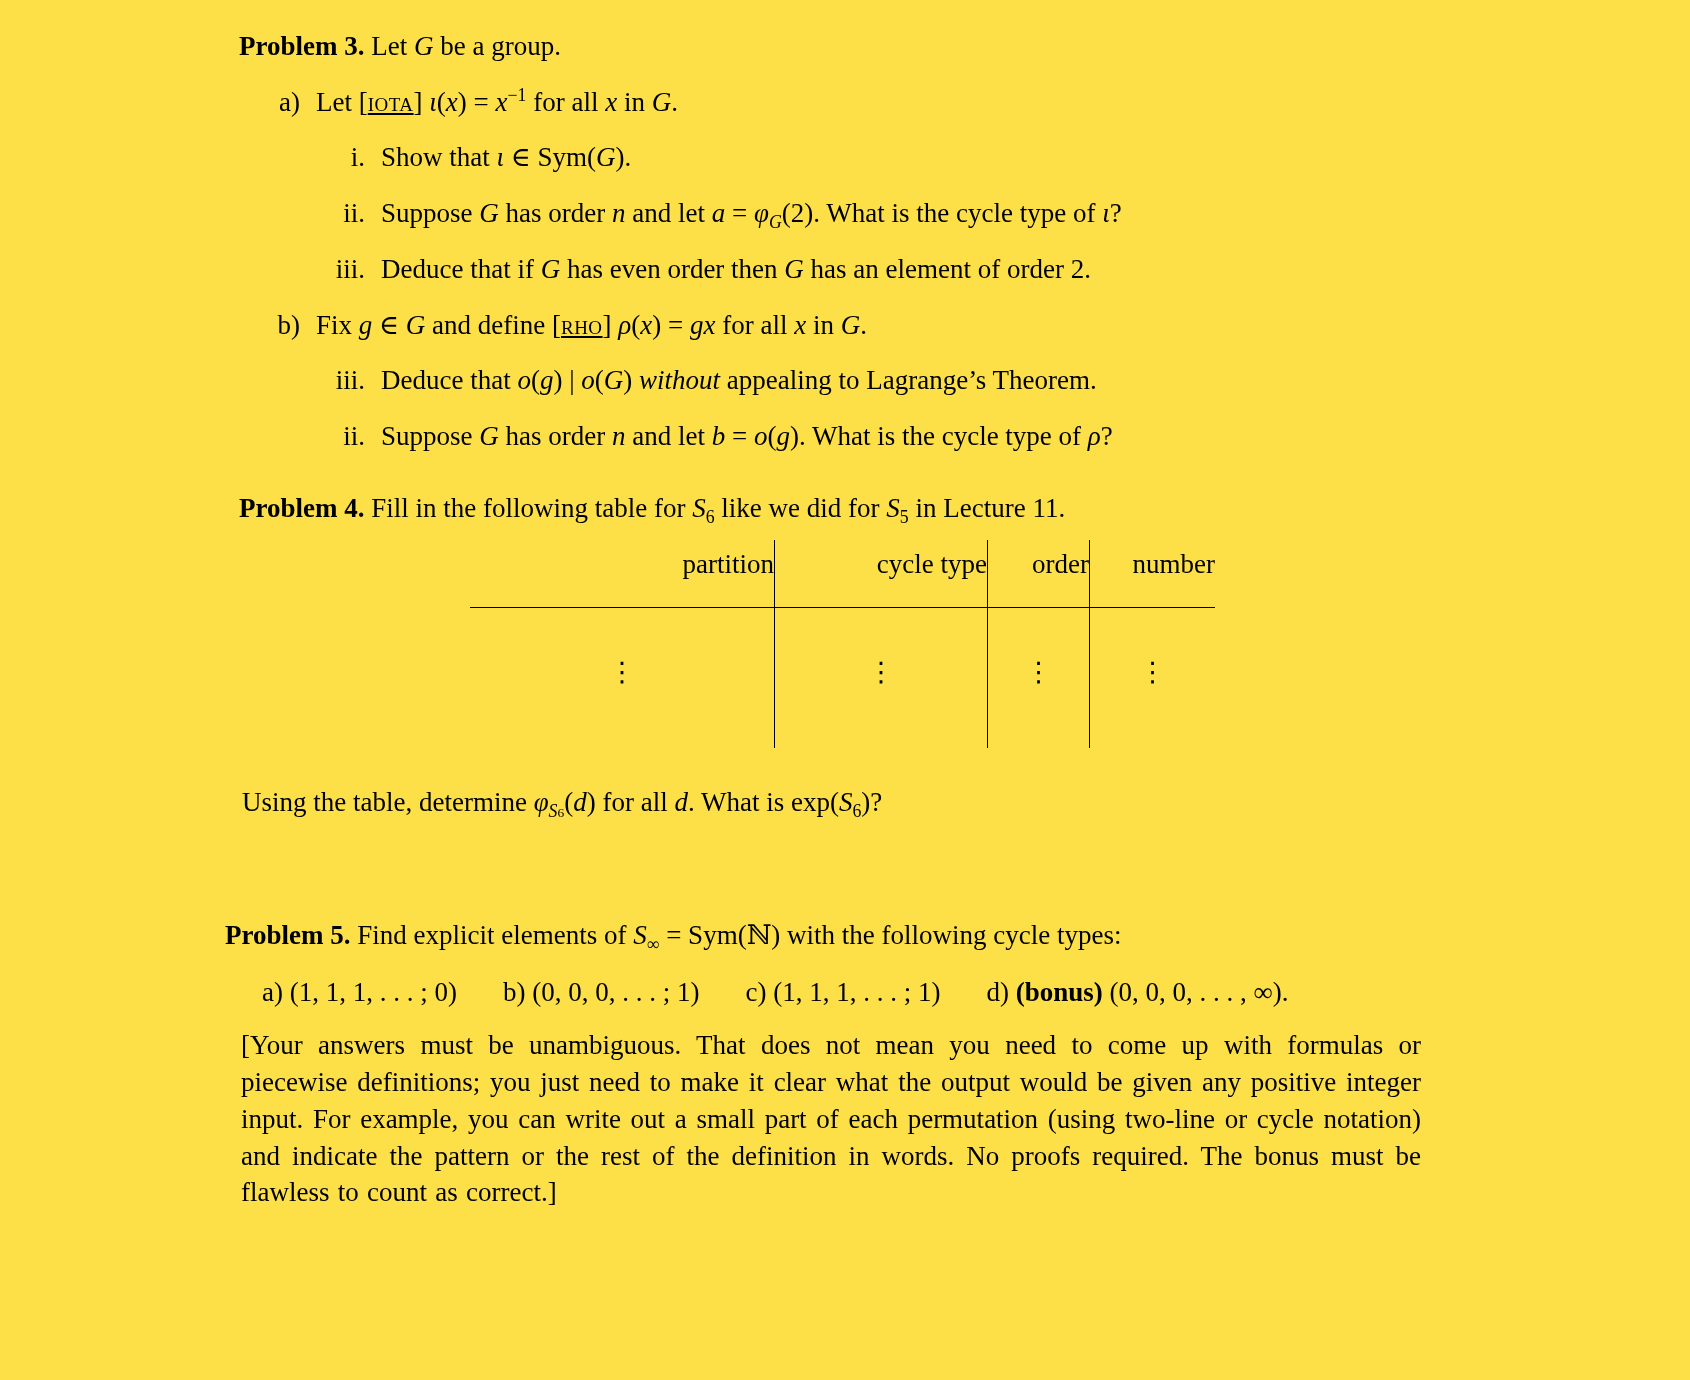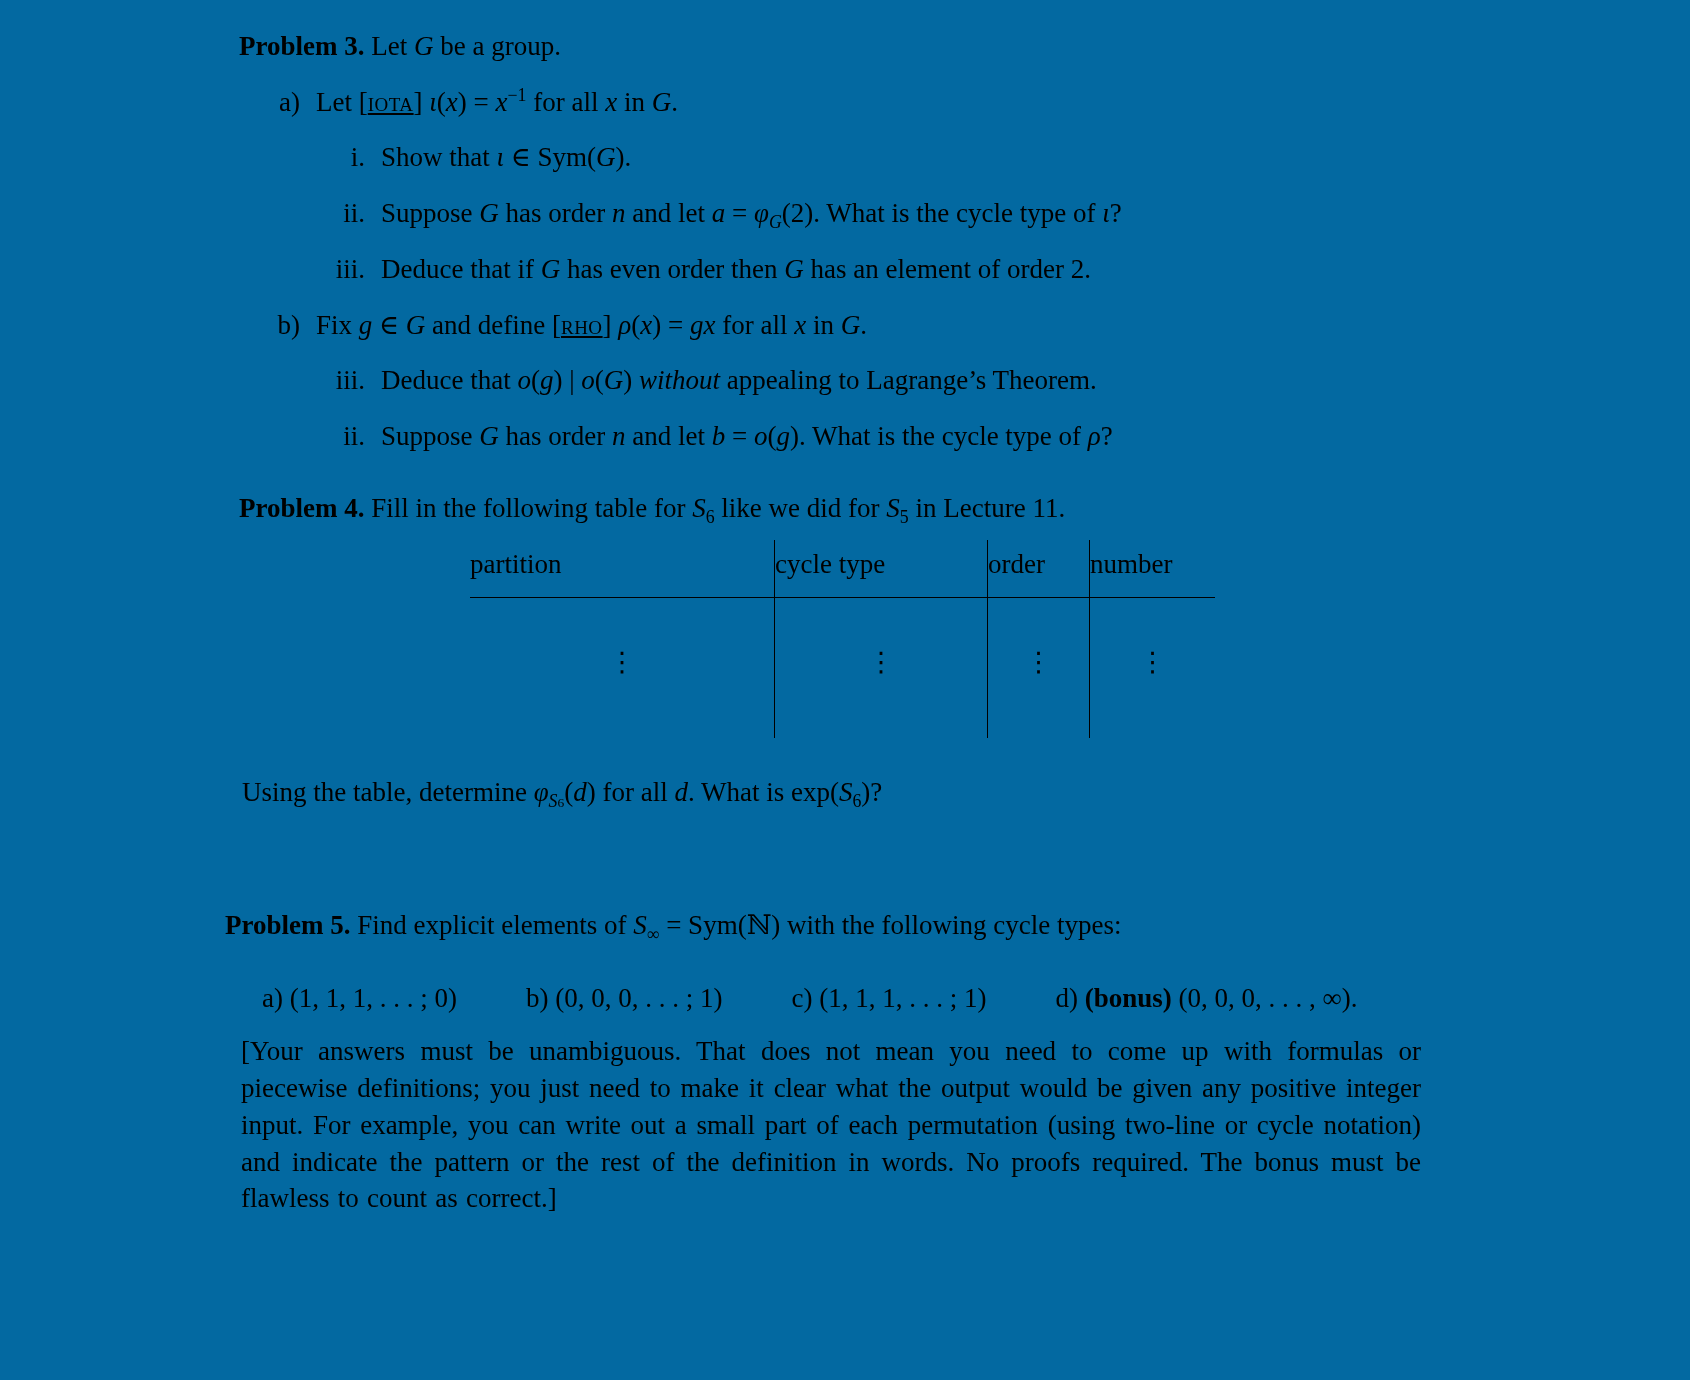--- a/index.html
+++ b/index.html
@@ -1,21 +1,21 @@
 <!DOCTYPE html>
 <html><head>
 <meta charset="utf-8">
 <style>
   * { box-sizing: border-box; }
   html, body { margin: 0; padding: 0; background: #ffffff; }
   .page {
     position: relative;
     width: 1690px;
     height: 1380px;
-    background: #0369a1;
+    background: #fde047;
     color: #000000;
     font-family: "Liberation Serif", "DejaVu Serif", serif;
     font-size: 27px;
     line-height: 1.36;
     overflow: hidden;
   }
   .content { position: absolute; left: 225px; top: 28px; width: 1212px; }
   .heading { margin: 0; }
   p { margin: 16px; }
   .b { font-weight: bold; }
@@ -32,35 +32,35 @@
   .li2 .lbl { width: 126px; }
 
   .p4 { margin-top: 35px; }
   .ptable {
     margin: 14px 0 0 231px;
     width: 745px;
     display: grid;
     grid-template-columns: 305px 213px 102px 125px;
   }
   .ptable .th {
-    text-align: left;
-    padding: 6px 0 14px;
+    text-align: right;
+    padding: 6px 0 24px;
     border-bottom: 1px solid #000;
   }
   .ptable .td {
     text-align: center;
     padding-top: 46px;
     height: 140px;
   }
   .ptable .c1, .ptable .c2, .ptable .c3 { border-right: 1px solid #000; }
 
   .p4footer { margin: 36px 0 0 3px; }
 
   .p5 { margin-top: 96px; }
-  .options { display: flex; margin-top: 36px; padding-left: 37px; column-gap: 69px; white-space: nowrap; }
+  .options { display: flex; margin-top: 20px; padding-left: 37px; column-gap: 46px; white-space: nowrap; }
   .note { margin-top: 17px; text-align: justify; word-spacing: 1.5px; }
 </style>
 </head>
 <body>
 
 <div class="page">
   <div class="content">
 
     <section class="p3">
       <p class="heading"><span class="b">Problem 3.</span><span> Let </span><span class="i">G</span><span> be a group.</span></p>

